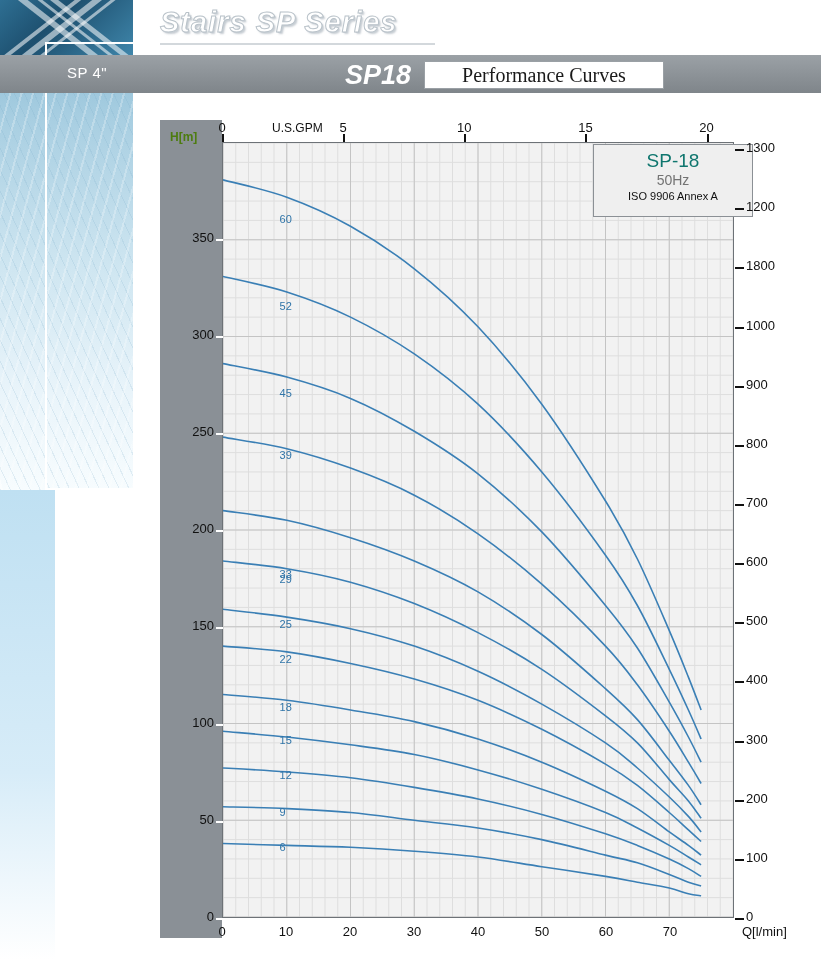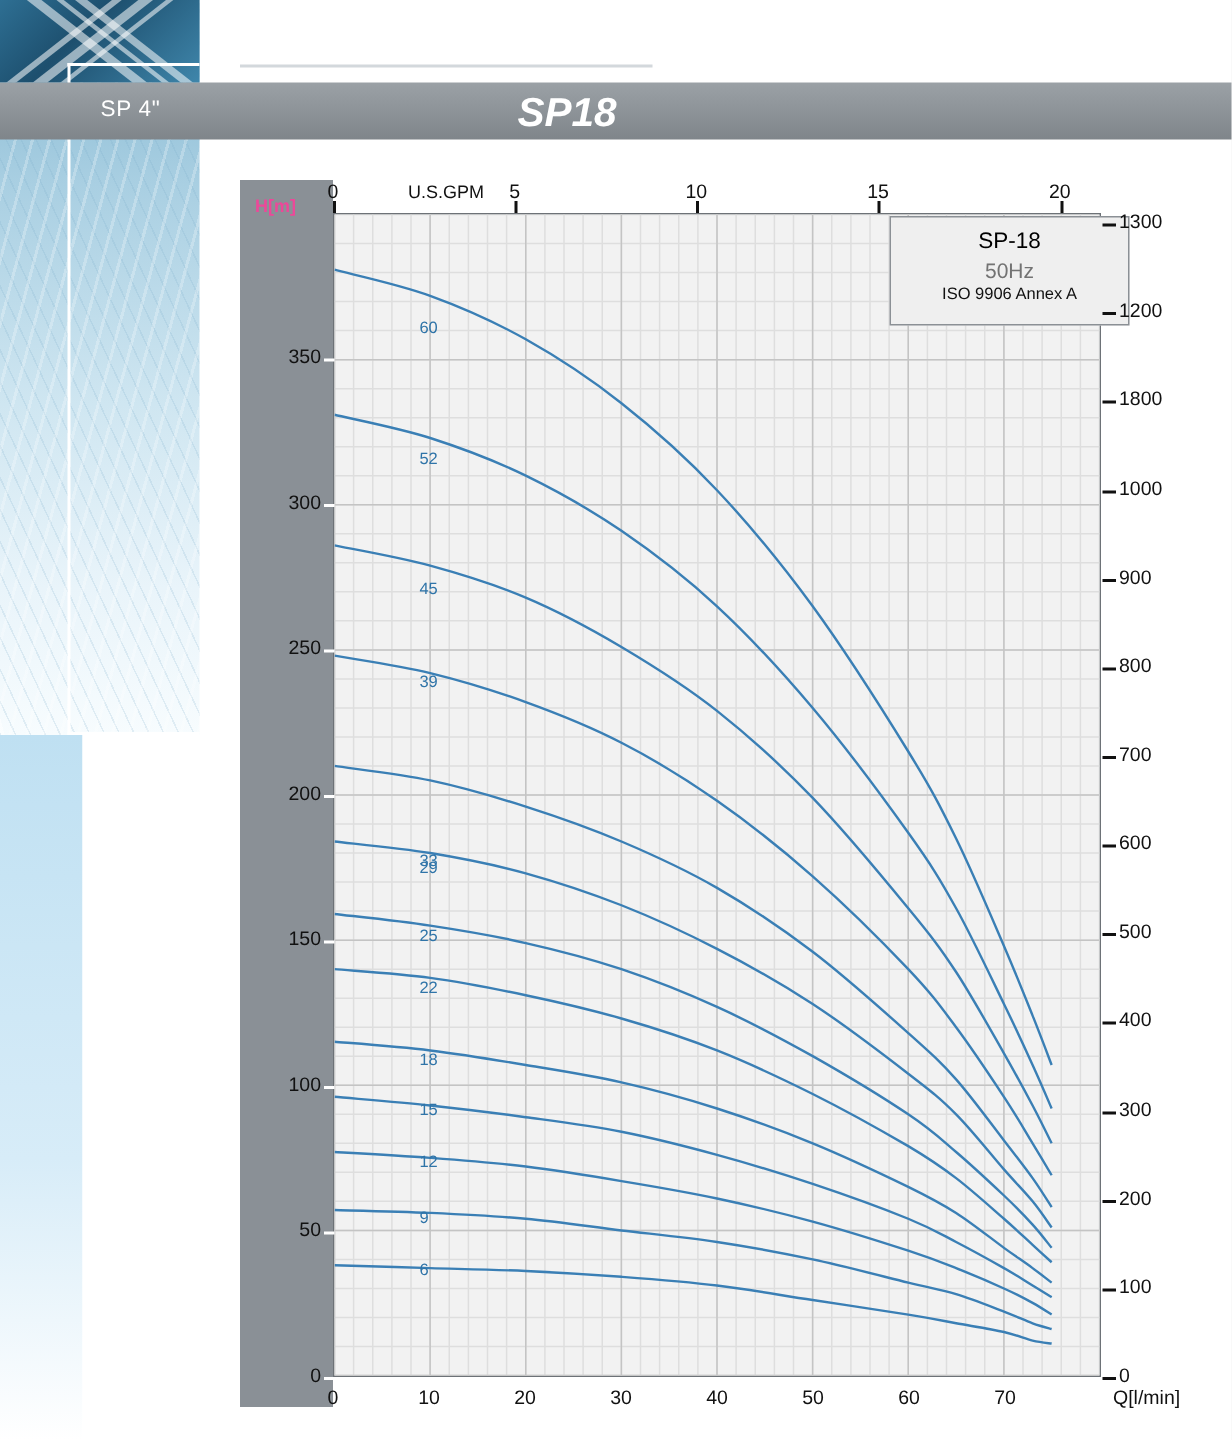--- a/index.html
+++ b/index.html
@@ -85,21 +85,21 @@
   }
 
   
   .chart-wrap{position:absolute;left:160px;top:120px;width:620px;height:818px;}
 
   .ylabel-band{
     position:absolute;left:0;top:0;width:62px;height:818px;
     background:#8a9096;
   }
   .hm{
-    position:absolute;left:10px;top:10px;color:#ec4899;font-size:12px;font-weight:bold;
+    position:absolute;left:10px;top:10px;color:#4d7c0f;font-size:12px;font-weight:bold;
   }
   .plot{
     position:absolute;left:62px;top:22px;width:512px;height:776px;
     background:#f2f2f2;border:1px solid #6d7277;box-sizing:border-box;
   }
   .gridsvg{position:absolute;left:0;top:0;width:100%;height:100%;}
   .curvesvg{position:absolute;left:0;top:0;width:100%;height:100%;}
 
   .right-band{
     position:absolute;left:574px;top:0;width:46px;height:818px;background:#ffffff;
@@ -112,21 +112,21 @@
   .xtickTop{position:absolute;font-size:13px;color:#111;text-align:center;width:40px;}
 
   .usgpm{position:absolute;font-size:12px;color:#111;}
   .qlabel{position:absolute;font-size:13px;color:#111;}
 
   .infobox{
     position:absolute;left:433px;top:24px;width:160px;height:73px;
     background:#efefef;border:1px solid #8b9095;box-sizing:border-box;
     text-align:center;padding-top:5px;
   }
-  .infobox .t1{font-size:15px;color:#000000;line-height:22px;}
+  .infobox .t1{font-size:19px;color:#0f766e;line-height:22px;}
   .infobox .t2{font-size:14px;color:#737373;line-height:17px;}
   .infobox .t3{font-size:11px;color:#111;line-height:15px;}
 
   .clabel{position:absolute;font-size:11px;color:#2f74a8;}
 </style>
 </head>
 <body>
 
 <div class="root">
 
@@ -138,25 +138,29 @@
       <div class="bar b1"></div>
         <div class="bar b2"></div>
         <div class="bar b3"></div>
       <div class="bar b4"></div>
         <div class="bar b5"></div>
         <div class="bar b6"></div>
     </div>
     <div class="whiteframe"></div>
   </div>
 
+  <div class="brand">Stairs SP Series</div>
   <div class="brand-rule"></div>
 
   <div class="gray-band"></div>
   <div class="band-label">SP 4"</div>
   <div class="sp18">SP18</div>
+  <div class="perf-box">
+    <span>Performance Curves</span>
+  </div>
 
   <div class="chart-wrap">
 
     <div class="ylabel-band"></div>
     <div class="hm">H[m]</div>
     <div class="hft">H[ft]</div>
 
     <div class="right-band"></div>
 
     <div class="plot">

